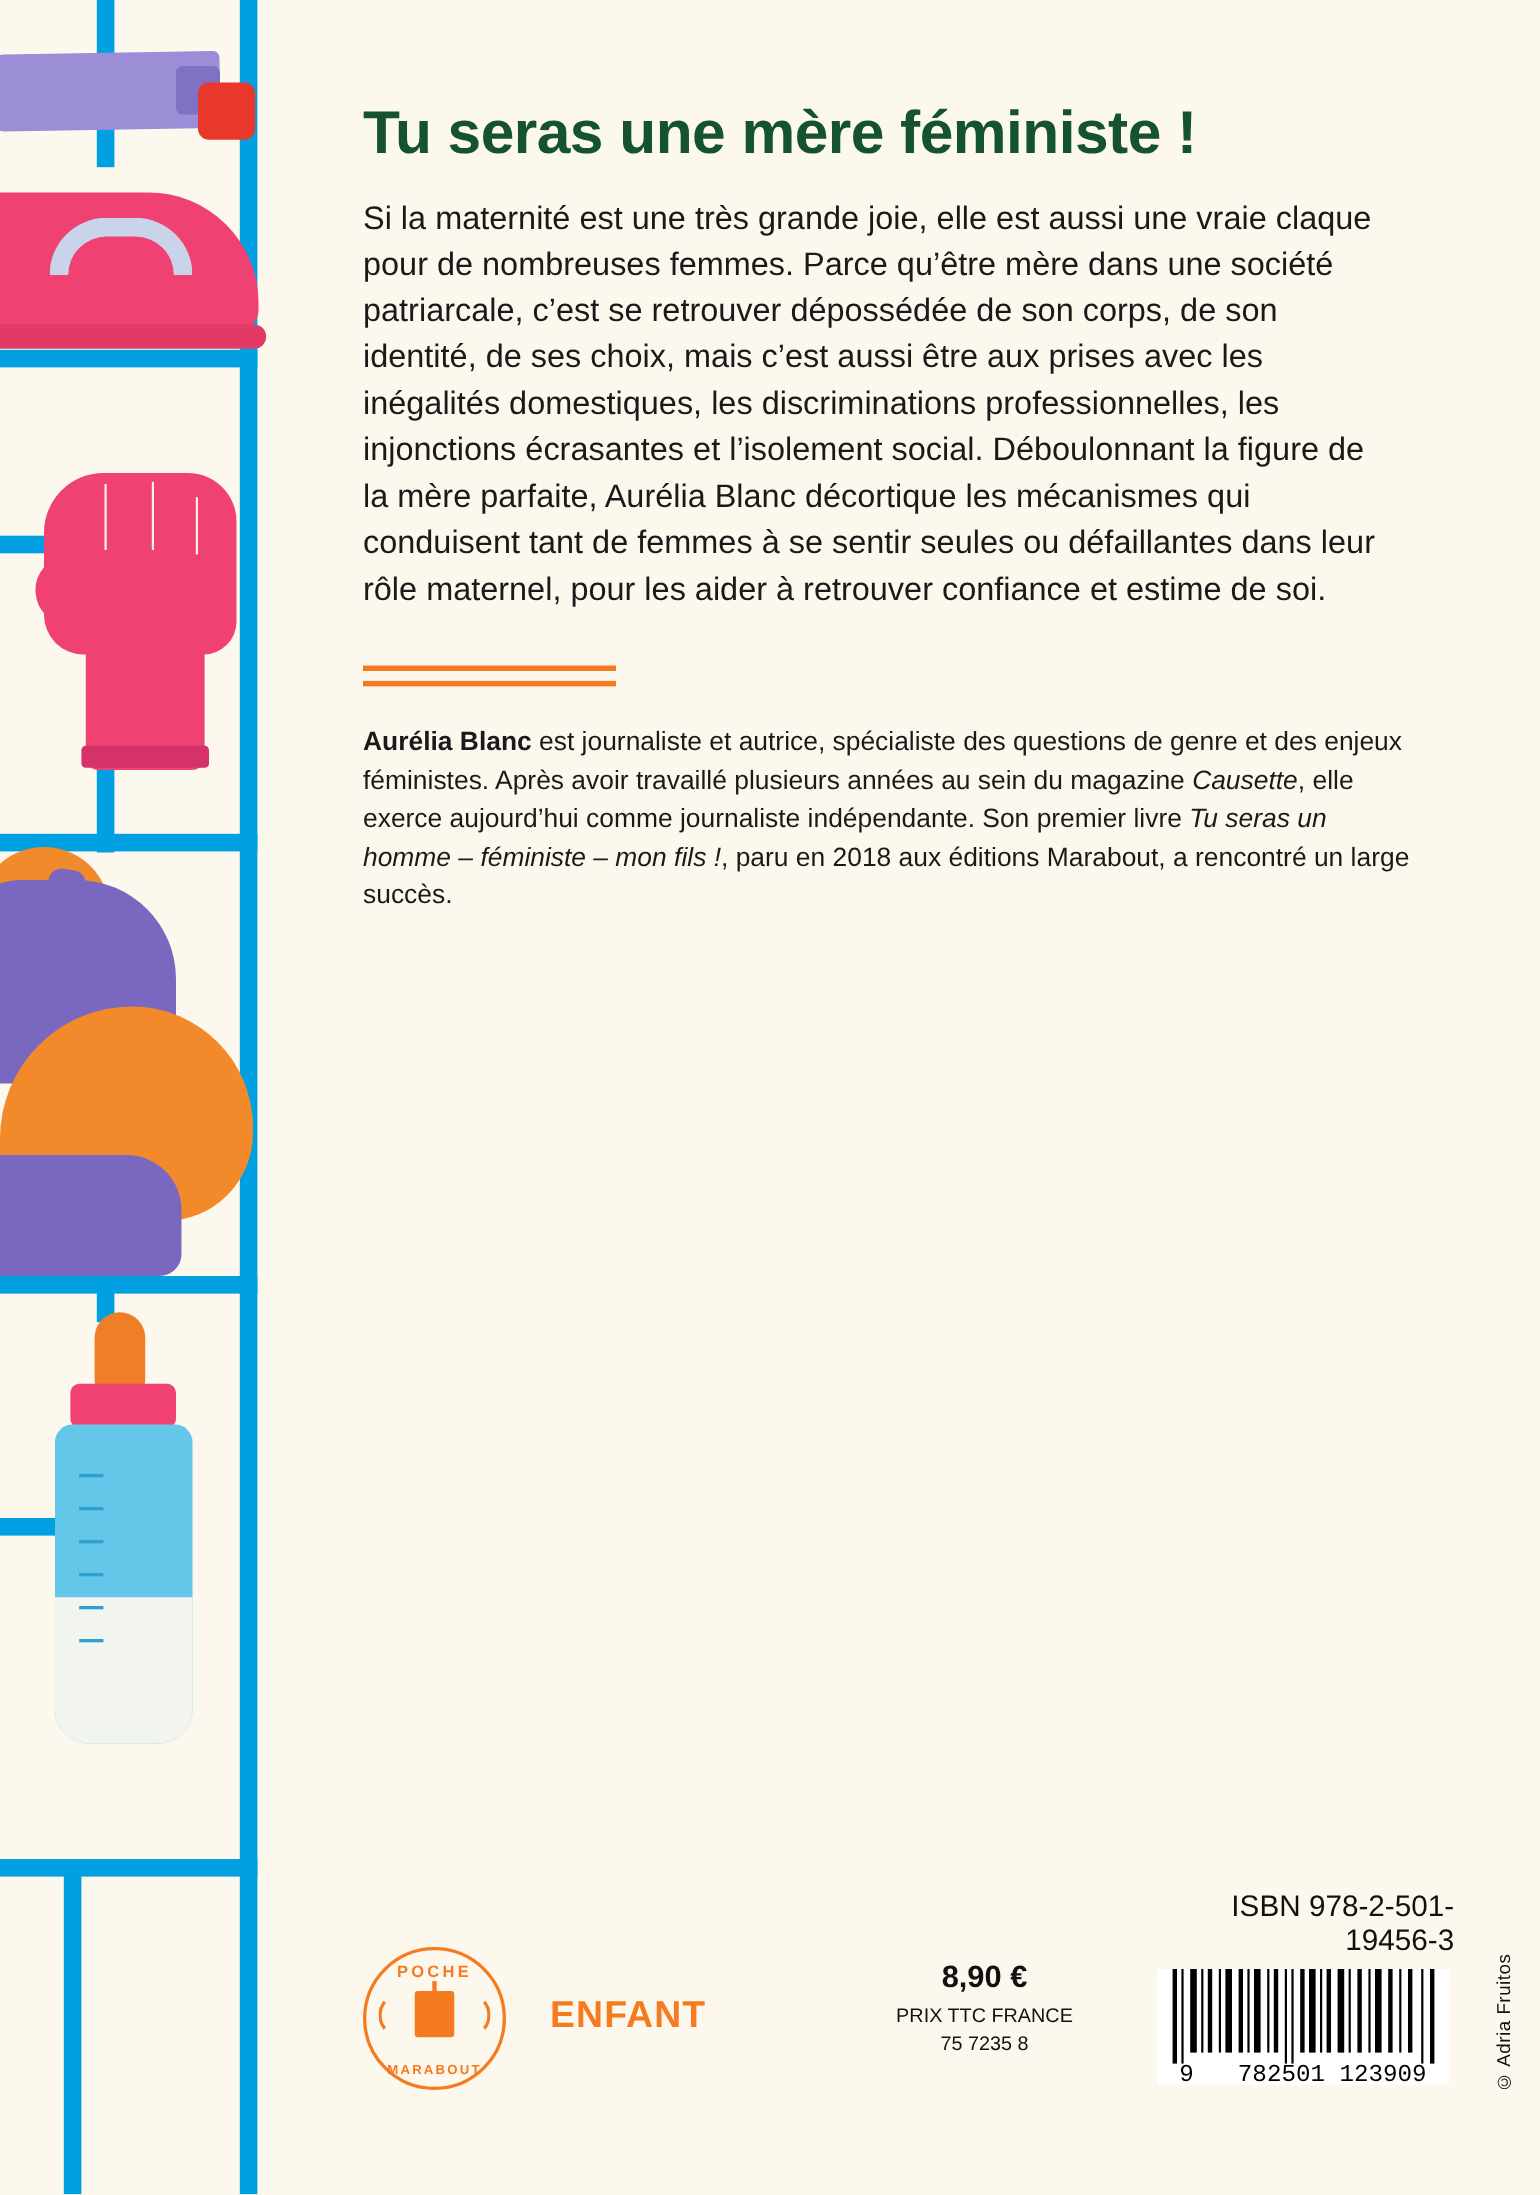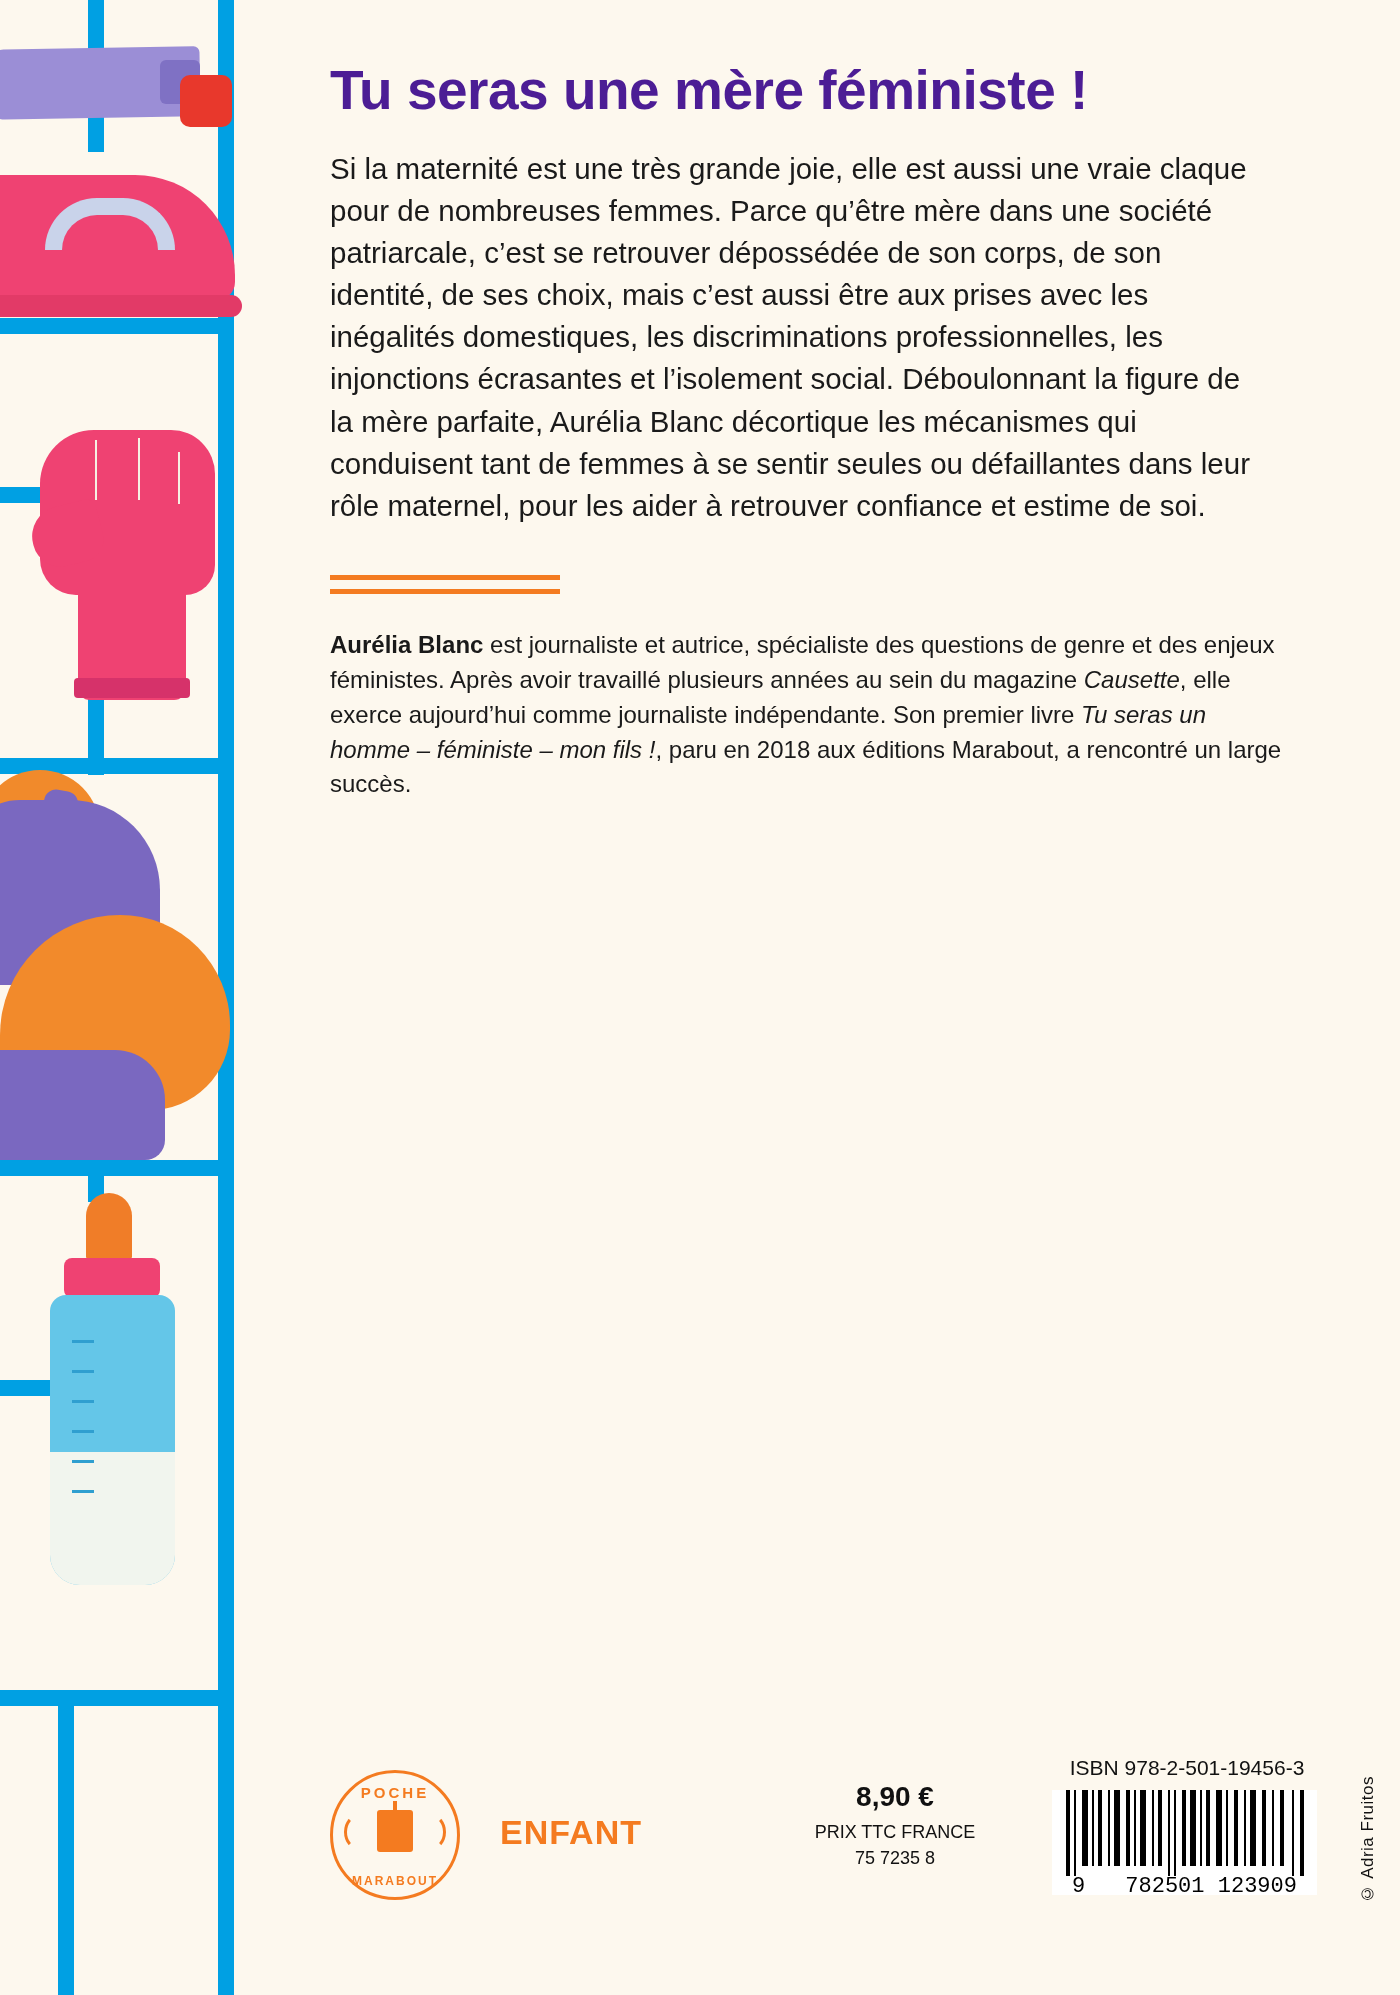--- a/index.html
+++ b/index.html
@@ -166,26 +166,26 @@
     background: #2f9fd0;
   }
 
   
   .content {
     position: absolute;
     left: 330px; top: 0;
     width: 1010px; height: 1995px;
   }
   .title {
-    color: #4c1d95;
+    color: #14532d;
     font-weight: bold;
     font-size: 55px;
     line-height: 1.12;
     letter-spacing: -0.5px;
-    margin-top: 60px;
+    margin-top: 90px;
   }
   .subtitle {
     color: #1a1a1a;
     font-weight: bold;
     font-size: 33px;
     line-height: 1.22;
     margin-top: 22px;
   }
   .blurb {
     color: #1a1a1a;
@@ -271,21 +271,21 @@
     font-size: 28px; font-weight: bold; color: #111;
   }
   .price-note {
     font-size: 18px; color: #111; margin-top: 8px; line-height: 1.3;
   }
   .isbn-block {
     position: absolute; right: 78px; bottom: 100px;
     width: 270px;
   }
   .isbn-text {
-    font-size: 21px; color: #111; text-align: center; margin-bottom: 10px;
+    font-size: 27px; color: #111; text-align: right; margin-bottom: 10px;
   }
   .barcode {
     width: 265px; height: 105px;
     background: #fff;
     position: relative;
   }
   .bar {
     position: absolute; top: 0; background: #000;
   }
   .barcode-digits {

